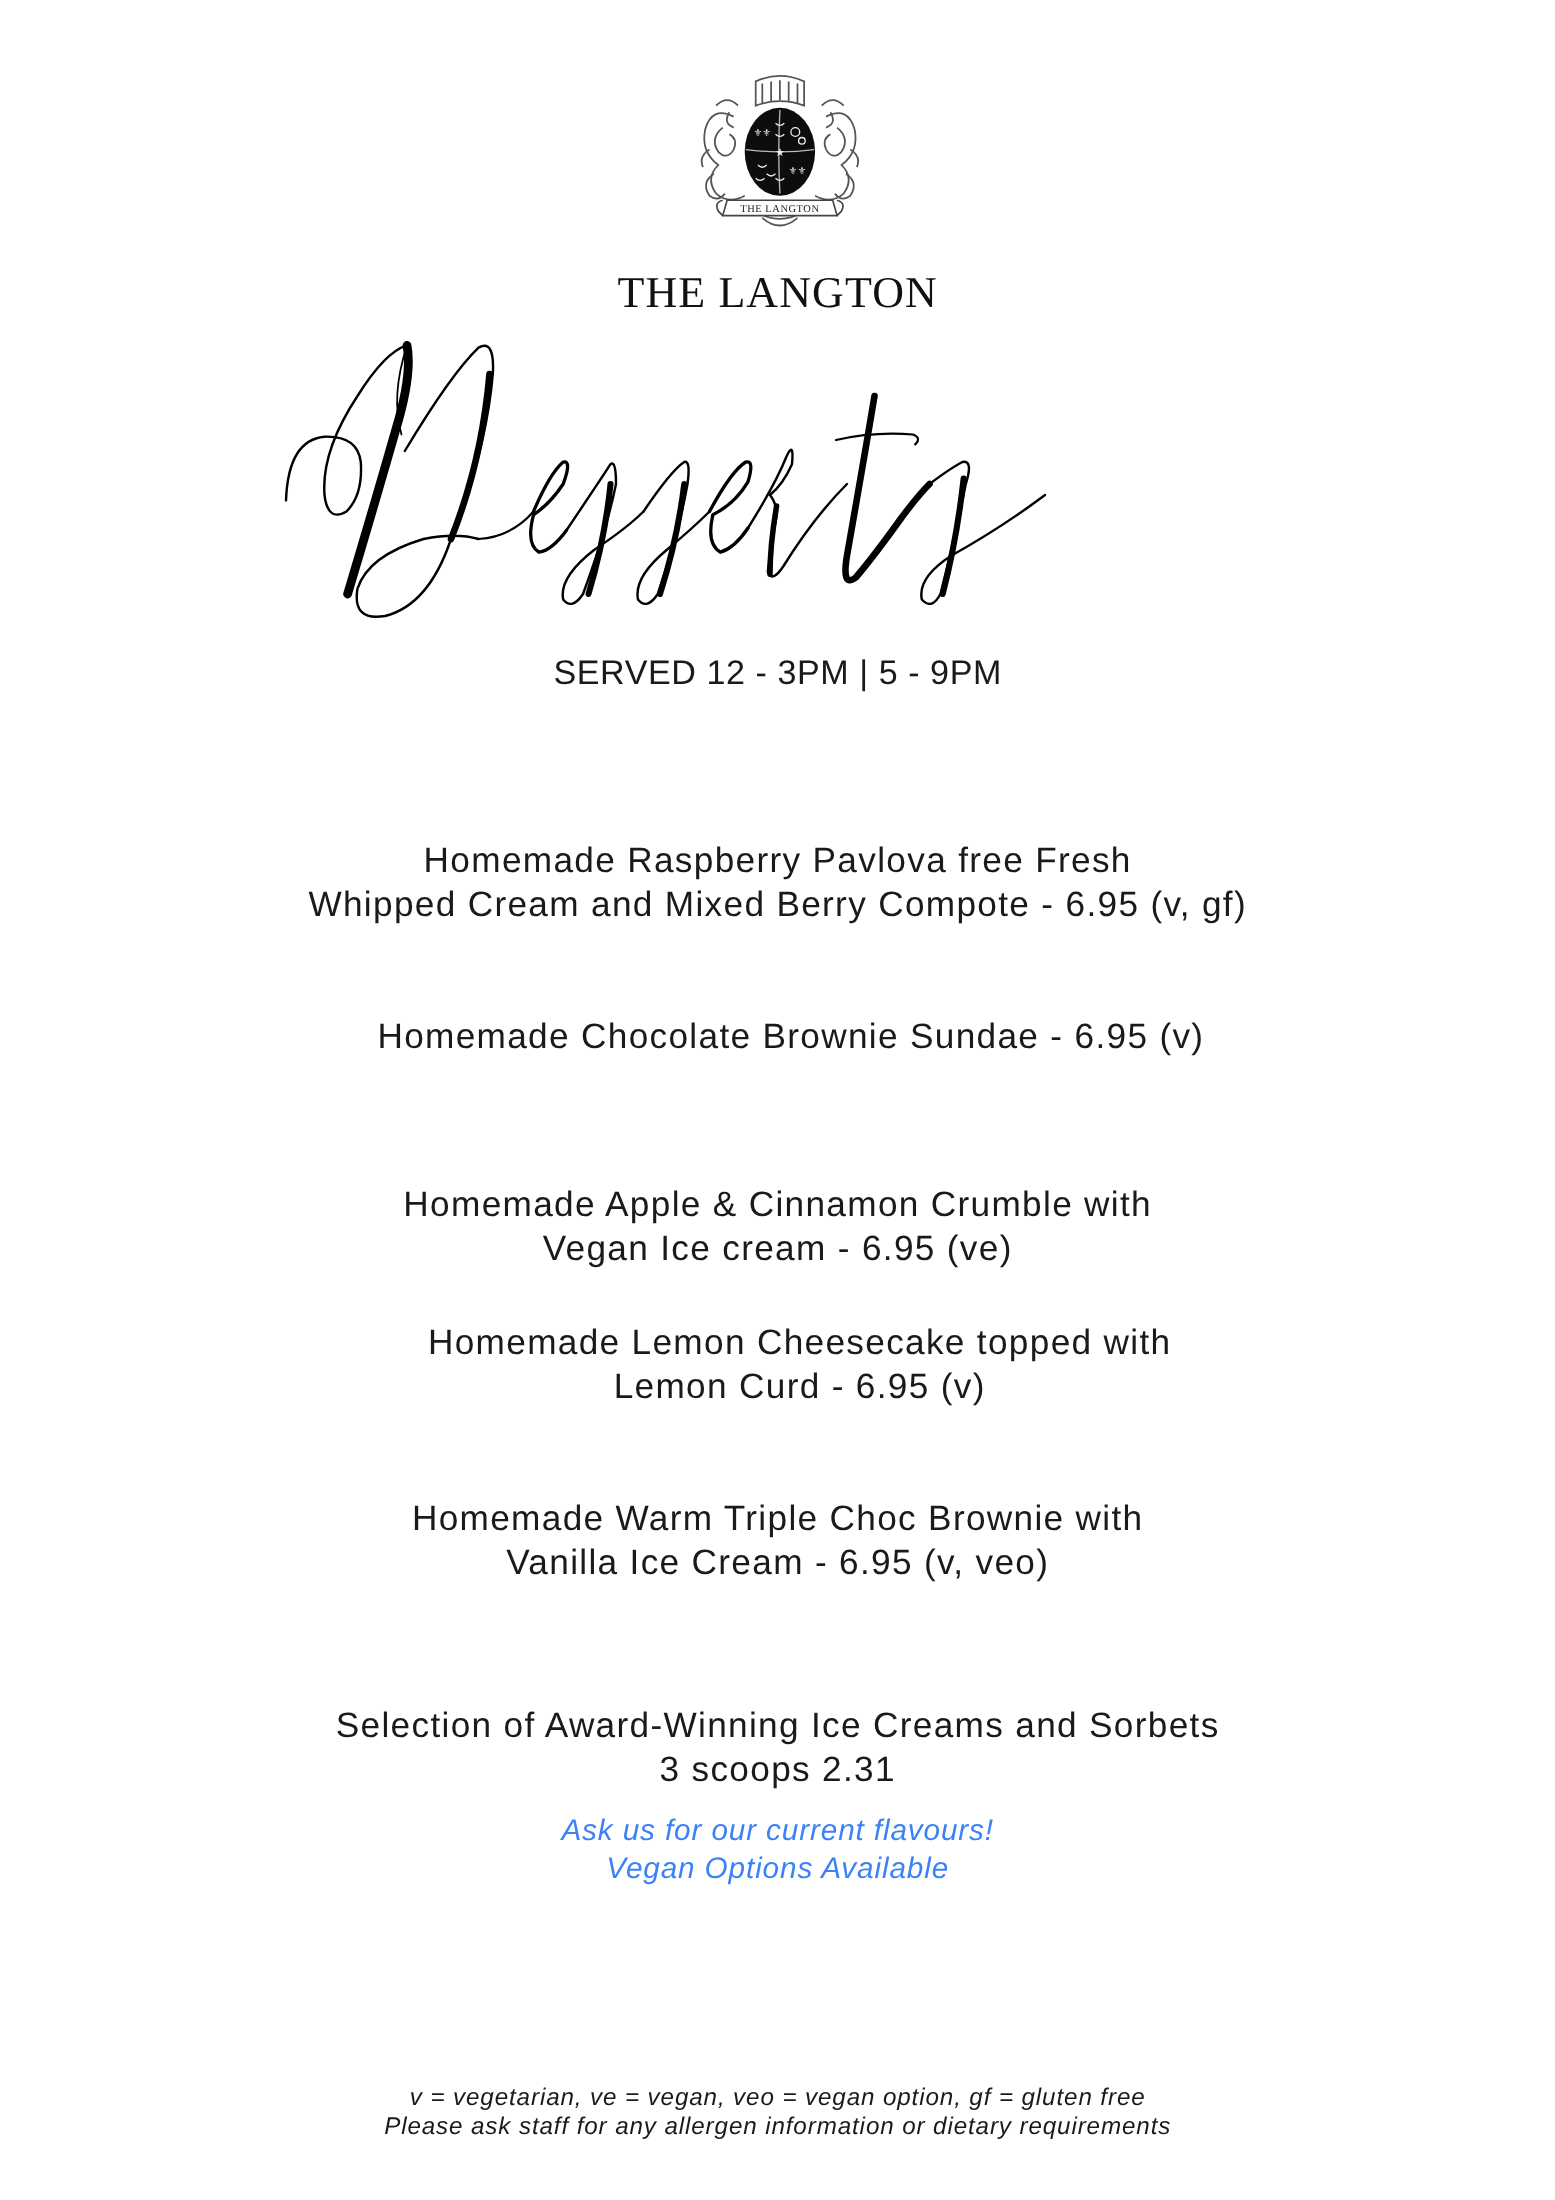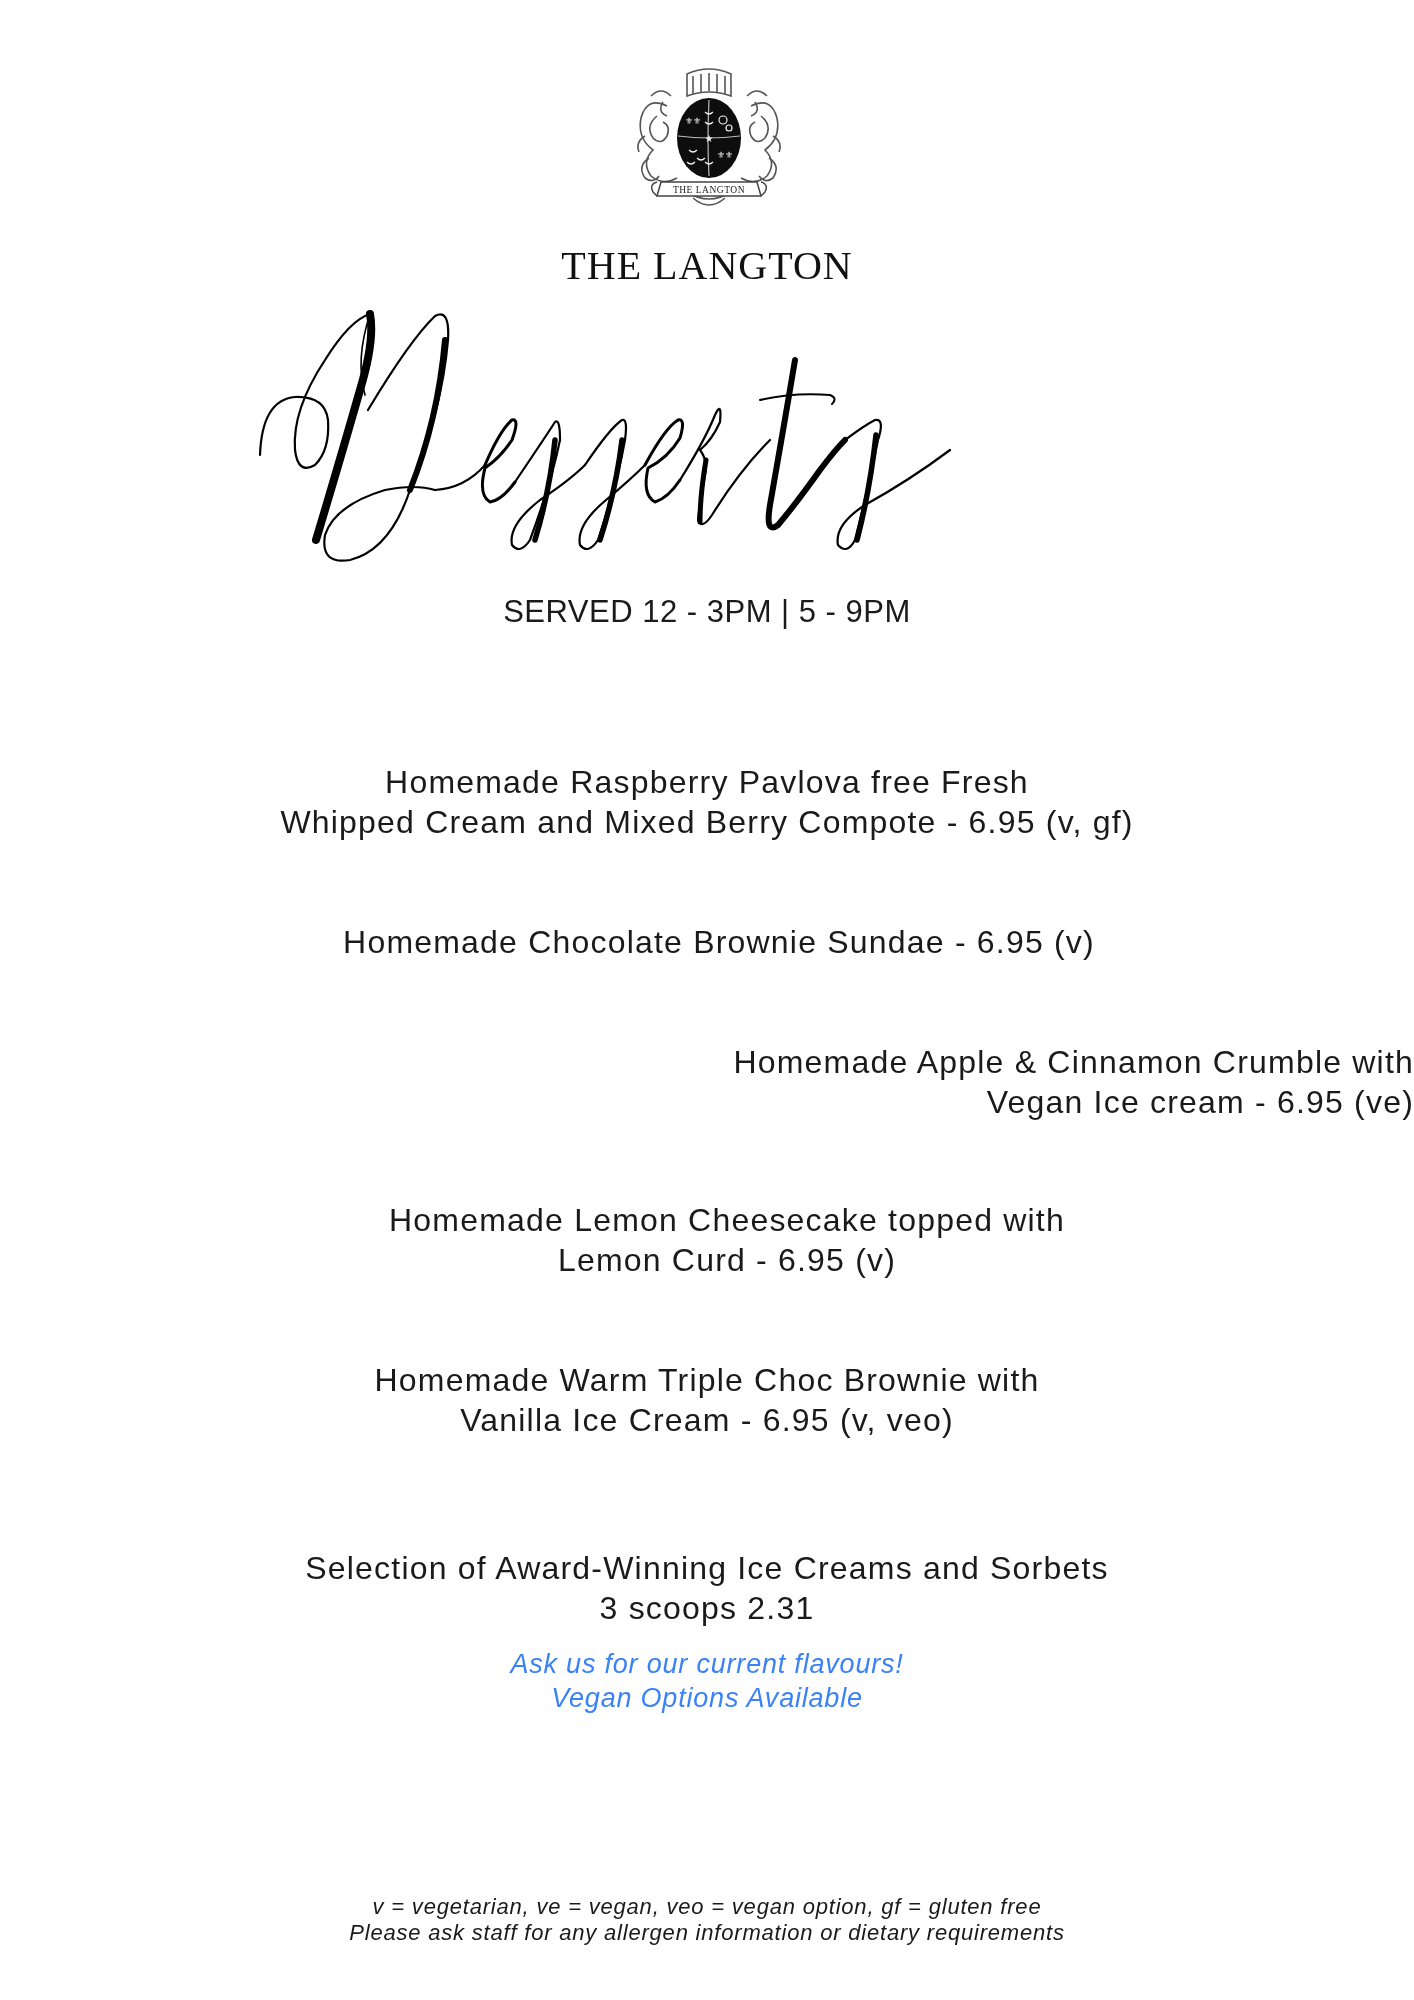--- a/index.html
+++ b/index.html
@@ -105,21 +105,21 @@
 
   <div class="center item" style="top:762px;">
     <span class="line">Homemade Raspberry Pavlova free Fresh</span>
     <span class="line">Whipped Cream and Mixed Berry Compote - 6.95 (v, gf)</span>
   </div>
 
   <div class="center item" style="top:922px;padding-left:12px;">
     <span class="line">Homemade Chocolate Brownie Sundae - 6.95 (v)</span>
   </div>
 
-  <div class="center item" style="top:1042px;text-align:right;">
+  <div class="center item" style="top:1074px;">
     <span class="line">Homemade Apple &amp; Cinnamon Crumble with</span>
     <span class="line">Vegan Ice cream - 6.95 (ve)</span>
   </div>
 
   <div class="center item" style="top:1200px;margin-left:20px;">
     <span class="line">Homemade Lemon Cheesecake topped with</span>
     <span class="line">Lemon Curd - 6.95 (v)</span>
   </div>
 
   <div class="center item" style="top:1360px;">

